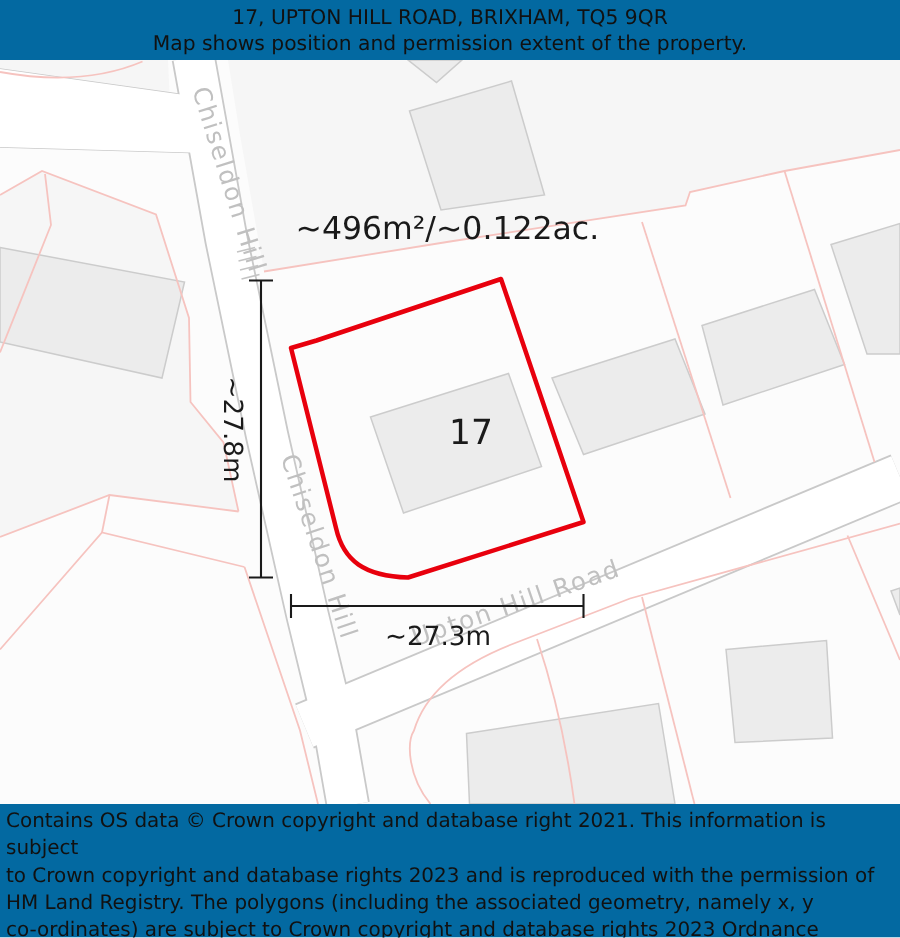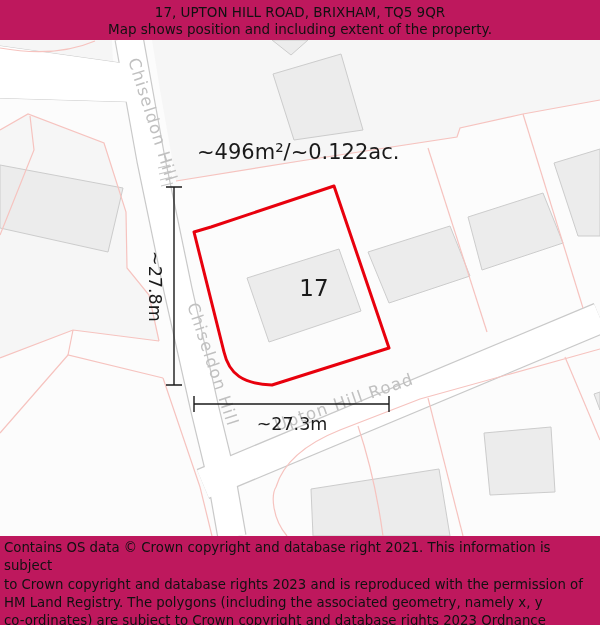--- a/index.html
+++ b/index.html
@@ -1,32 +1,32 @@
 <!DOCTYPE html>
 <html><head>
 <meta charset="utf-8">
 <style>
   html,body{margin:0;padding:0;background:#ffffff;}
   body{width:600px;height:625px;overflow:hidden;font-family:"DejaVu Sans","Liberation Sans",sans-serif;}
-  .page{width:600px;height:625px;display:flex;flex-direction:column;background:#be185d;}
+  .page{width:600px;height:625px;display:flex;flex-direction:column;background:#0369a1;}
   .header{height:40px;flex:0 0 auto;text-align:center;padding-top:3px;box-sizing:border-box;color:#111111;}
   .header .t1{font-size:13.5px;line-height:18px;}
   .header .t2{font-size:13.5px;line-height:17px;}
   .mapwrap{flex:0 0 auto;width:600px;height:496px;position:relative;}
   svg{display:block;}
   .footer{flex:1 1 auto;color:#111111;font-size:13.3px;line-height:18.3px;
           padding:3px 5px 0 4px;white-space:pre-line;box-sizing:border-box;}
 </style>
 </head>
 <body>
 
 <div class="page">
   <div class="header">
     <div class="t1">17, UPTON HILL ROAD, BRIXHAM, TQ5 9QR</div>
-    <div class="t2">Map shows position and including extent of the property.</div>
+    <div class="t2">Map shows position and permission extent of the property.</div>
   </div>
   <div class="mapwrap">
     <svg width="600" height="496" viewBox="0 40 600 496" xmlns="http://www.w3.org/2000/svg">
         <rect x="0" y="40" width="600" height="496" fill="#fcfcfc"></rect>
         <path d="M 146,40 L 600,40 L 600,100 L 523,114 L 460,128 L 457,137 L 176,181 L 160,90 L 152,40 Z" fill="#f6f6f6" stroke="none"></path>
         <path d="M 0,130 L 28,114 L 104,143 L 126,212 L 127,268 L 149,295 L 159,341 L 73,330 L 0,358 Z" fill="#f6f6f6" stroke="none"></path>
         <path d="M 0,40 L 112,40 L 113,62 L 0,46 Z" fill="#f6f6f6" stroke="none"></path>
         <path d="M 0,46 L 135,65 L 138,102 L 0,98 Z" fill="#ffffff" stroke="#c9c9c9" stroke-width="1"></path>
         <path d="M 129,38 L 151,160 L 178,290 L 205,410 L 222,480 L 232,537" fill="none" stroke="#c9c9c9" stroke-width="29.4" stroke-linejoin="round"></path>
         <path d="M 203,484 L 600,318" fill="none" stroke="#c9c9c9" stroke-width="32.4" stroke-linejoin="round"></path>

